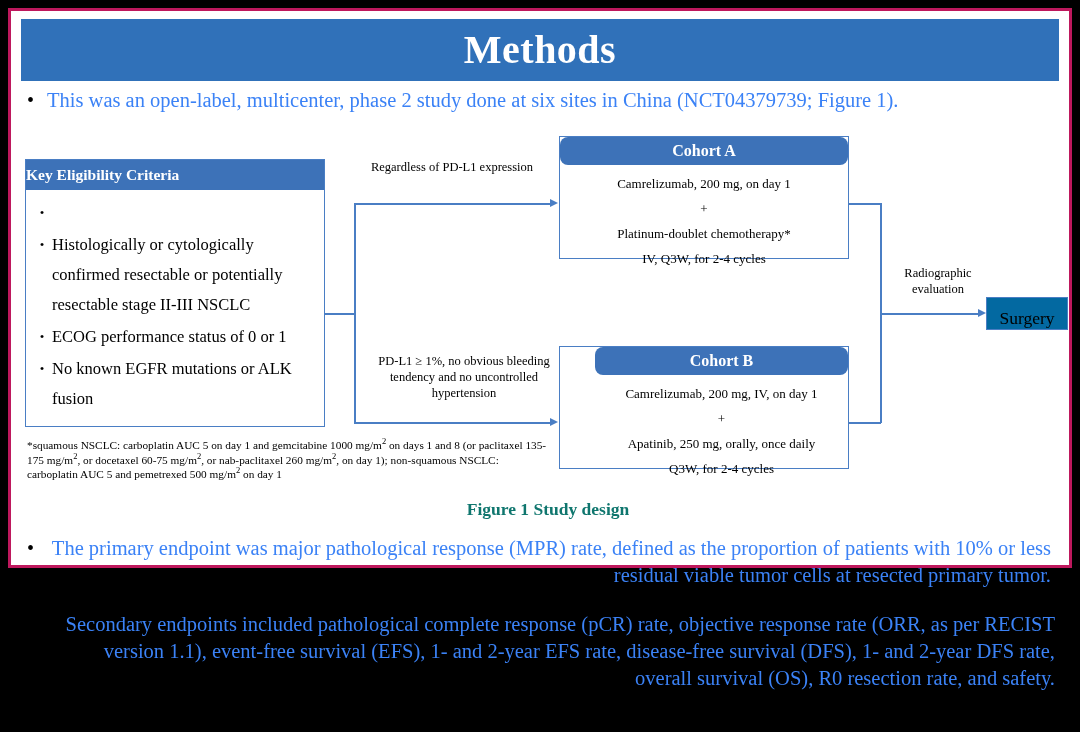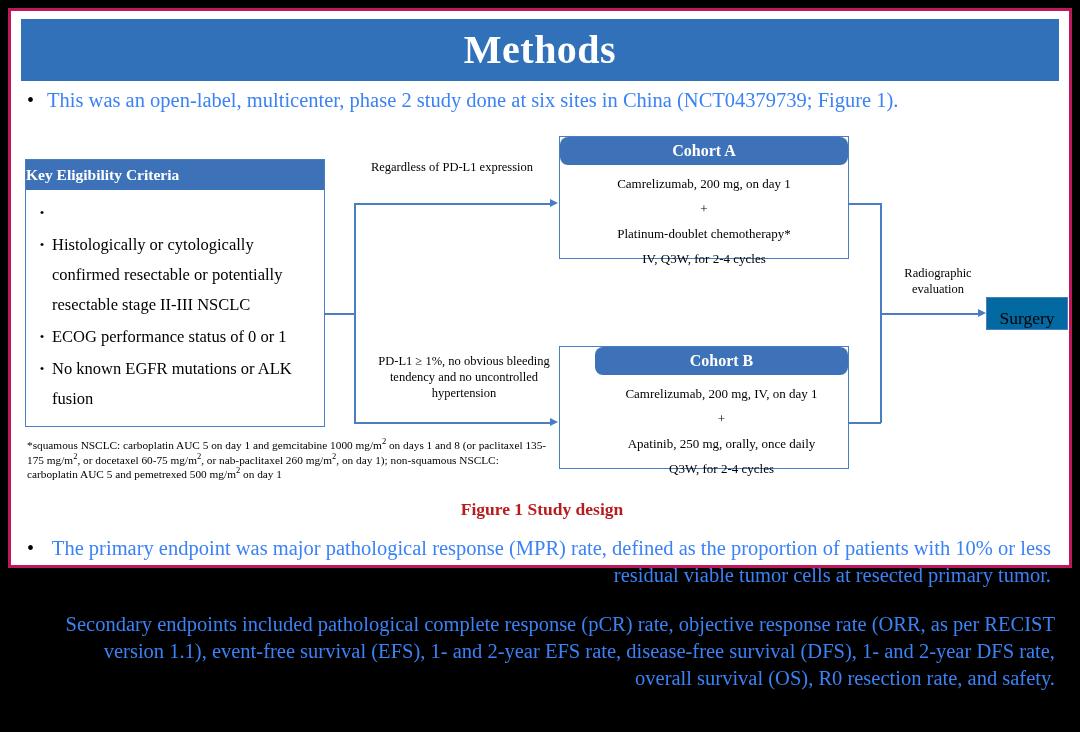--- a/index.html
+++ b/index.html
@@ -204,27 +204,27 @@
     width: 0;
     height: 0;
     border-top: 4.5px solid transparent;
     border-bottom: 4.5px solid transparent;
     border-left: 8px solid #4a7ec4;
   }
 
   
   #fig-caption {
     position: absolute;
-    left: 2px;
+    left: 8px;
     top: 378px;
     width: 1058px;
     text-align: center;
     font-size: 17.5px;
     font-weight: bold;
-    color: #b91c1c;
+    color: #0f766e;
   }
 </style>
 </head>
 <body>
 
 <div id="slide">
 
   <div class="title-bar">
     <span class="title-text">Methods</span>
   </div>

